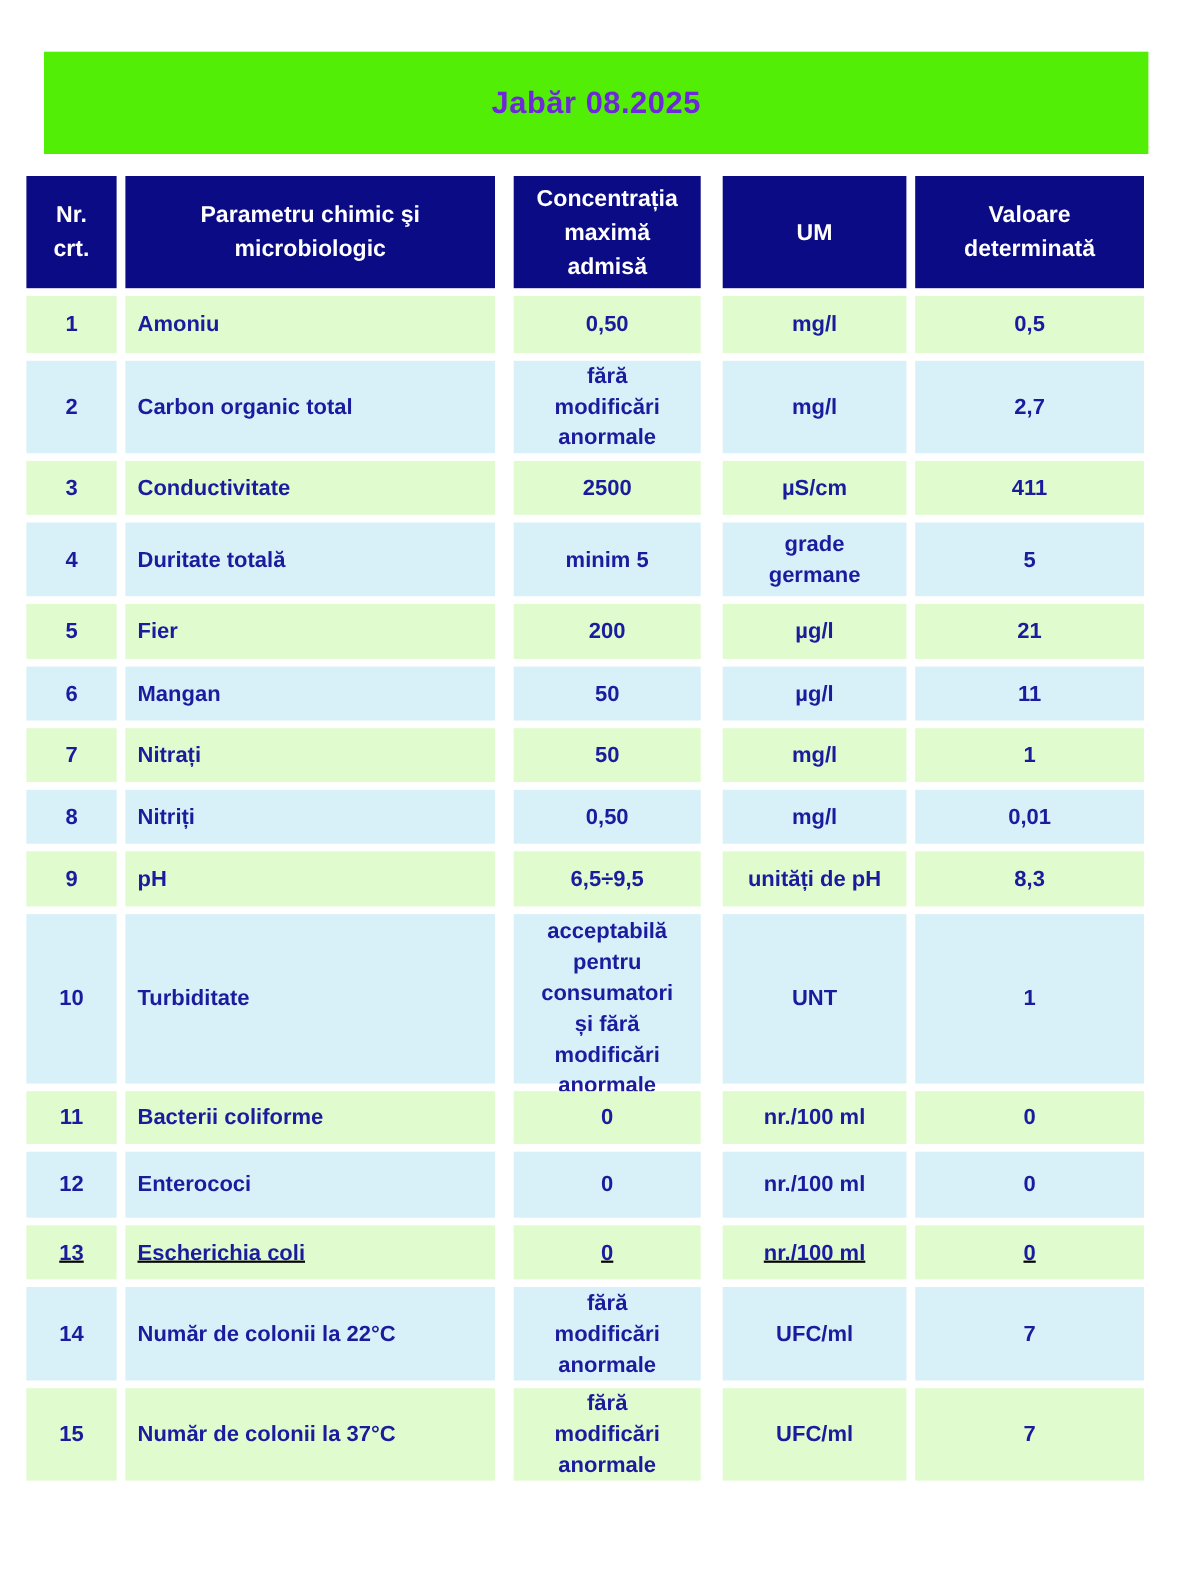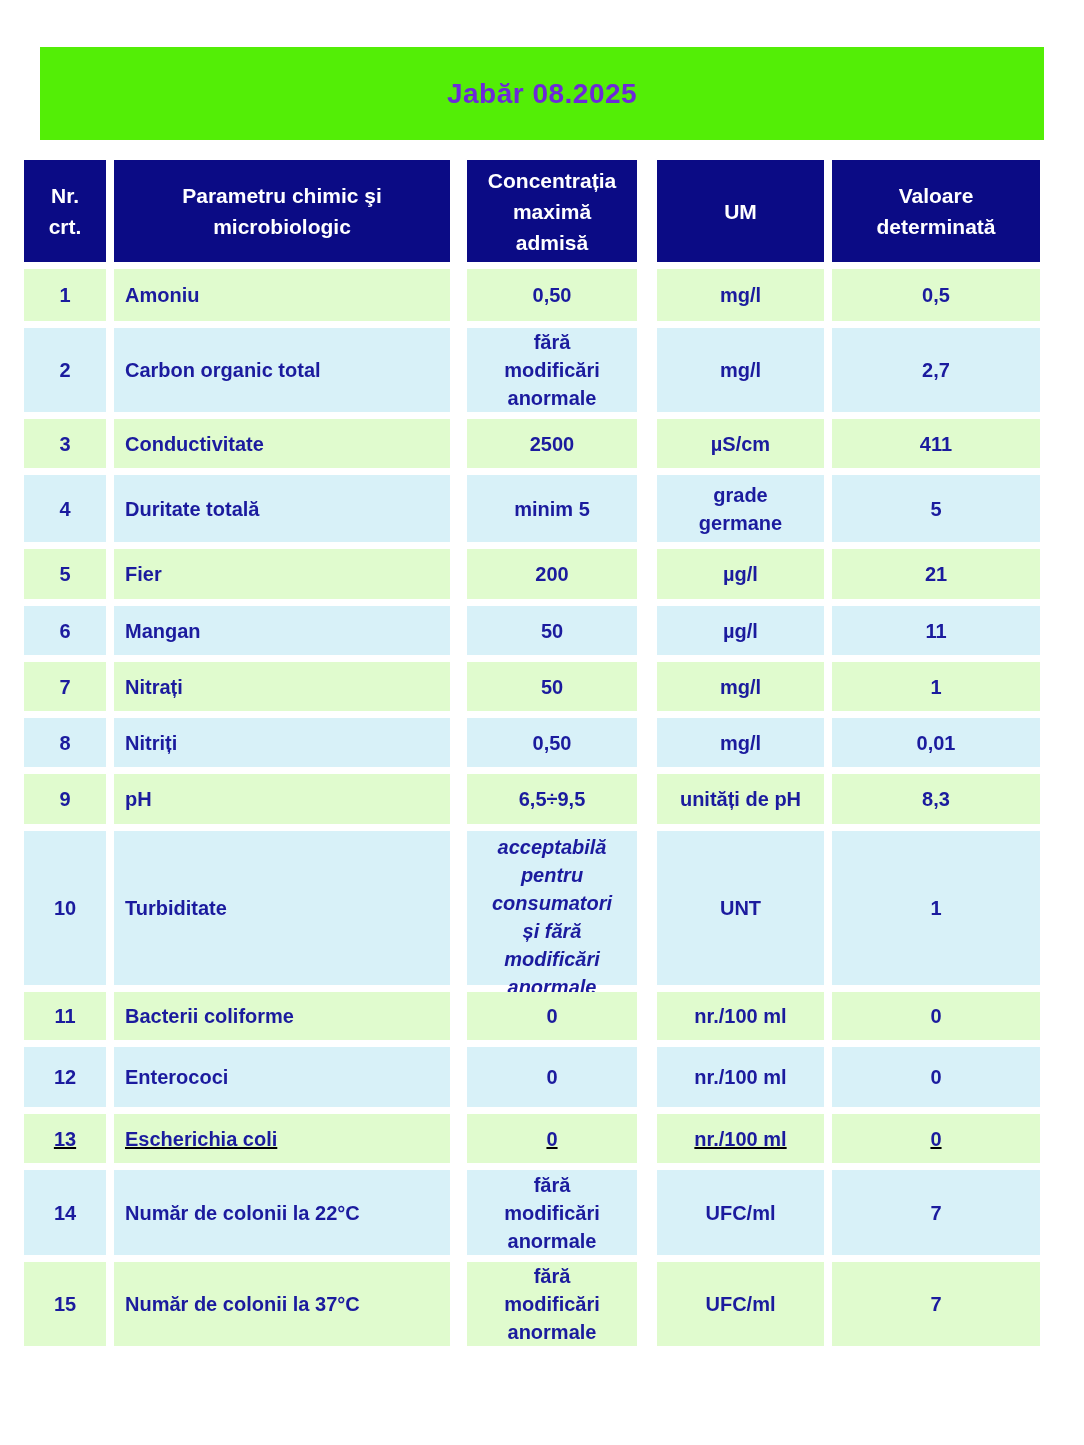--- a/index.html
+++ b/index.html
@@ -72,21 +72,20 @@
     justify-content: flex-start;
     text-align: right;
     padding-left: 11px;
   }
   .row-green .cell { background: #e0fbce; }
   .row-blue  .cell { background: #d8f1f8; }
   .cell.top-align {
     align-items: flex-start;
     padding-top: 2px;
     justify-content: center;
-    font-style: italic;
   }
 </style>
 </head>
 <body>
 
 <div class="banner">
   <span class="banner-title">Jabăr  08.2025</span>
 </div>
 
 <div class="table" id="table">

